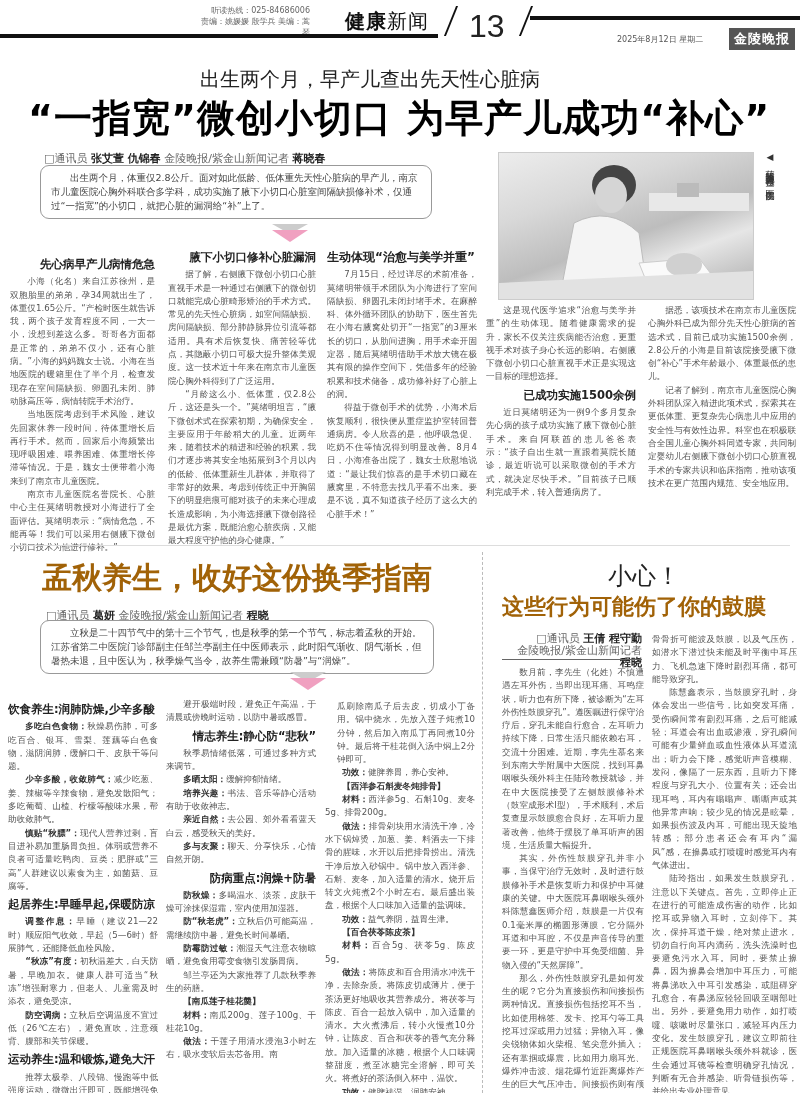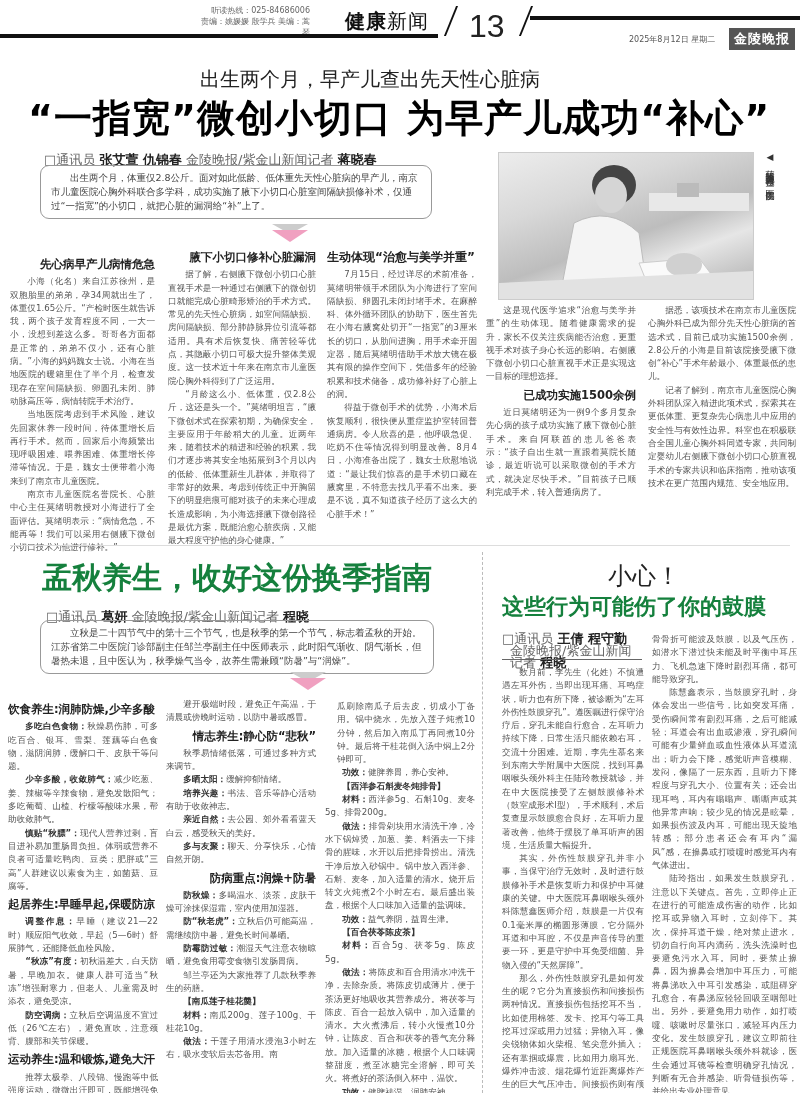--- a/index.html
+++ b/index.html
@@ -8,52 +8,52 @@
 .hotline{font-size:8px;color:#666;line-height:11px;text-align:right;}
 .section-title{font-size:20px;color:#111;letter-spacing:1px;}
 .section-title b{font-weight:bold;}
 .page-num{font-size:32px;color:#222;font-family:"Liberation Sans",sans-serif;}
 .hline{background:#111;height:4px;}
 .slash{width:2px;background:#111;transform:skewX(-22deg);}
 .date{font-size:8px;color:#555;}
 .logo{background:#555;color:#fff;font-size:13px;font-weight:bold;padding:2px 5px;font-family:"DejaVu Serif",serif;letter-spacing:1px;}
 .subhead{font-size:20px;color:#222;}
 .headline{font-size:38px;font-weight:bold;color:#000;letter-spacing:1px;font-family:"DejaVu Sans",sans-serif;}
-.byline{font-size:13px;color:#666;}
+.byline{font-size:11px;color:#666;text-align:right;}
 .byline b{color:#222;font-weight:bold;}
 .lead-box{border:1px solid #999;border-radius:9px;padding:5px 10px;font-size:9.5px;line-height:14px;color:#444;text-indent:2em;}
 .arrow-grey{width:0;height:0;border-left:18px solid transparent;border-right:18px solid transparent;border-top:10px solid #ccc;}
 .arrow-pink{width:0;height:0;border-left:18px solid transparent;border-right:18px solid transparent;border-top:12px solid #f0a0c0;}
 .col{font-size:8.6px;line-height:13.3px;color:#555;text-align:justify;}
 .col p{text-indent:2em;}
 .col h3{font-size:11.5px;font-weight:bold;color:#222;text-align:right;margin:5px 0 4px;text-indent:0;}
 .col h3.left{text-align:left;}
 .col .k{font-weight:bold;color:#333;}
 .col .rc{text-indent:2em;font-weight:bold;color:#333;}
 .photo{background:linear-gradient(160deg,#ededed 0%,#d8d8d8 30%,#bdbdbd 55%,#e6e6e6 70%,#a8a8a8 100%);border:1px solid #ccc;overflow:hidden;}
 .vcap{writing-mode:vertical-rl;font-size:9px;color:#333;line-height:11px;letter-spacing:1px;}
 .divider-dash{border-left:1px dashed #bbb;}
-.h2-serif{font-family:"DejaVu Serif",serif;font-weight:bold;color:#15803d;}
+.h2-serif{font-family:"DejaVu Serif",serif;font-weight:bold;color:#a16207;}
 .thin{font-family:"DejaVu Sans",sans-serif;font-weight:normal;color:#222;}
 .rule{border-top:1.5px solid #666;}
 </style>
 </head>
 <body>
 
 <div class="abs hotline" style="left:200px;top:5px;width:110px;">
   <div>听读热线：025-84686006</div>
   <div>责编：姚媛媛 殷学兵 美编：蒿琴</div>
 </div>
 <div class="abs section-title" style="left:345px;top:8px;"><b>健康</b><span>新闻</span></div>
 <div class="abs hline" style="left:0;top:34px;width:438px;"></div>
 <div class="abs slash" style="left:450px;top:6px;height:30px;"></div>
 <div class="abs page-num" style="left:469px;top:8px;">13</div>
 <div class="abs slash" style="left:525px;top:6px;height:30px;"></div>
 <div class="abs hline" style="left:530px;top:16px;width:270px;"></div>
-<div class="abs date" style="left:617px;top:34px;margin-left:12px;">2025年8月12日 星期二</div>
+<div class="abs date" style="left:617px;top:34px;">2025年8月12日 星期二</div>
 <div class="abs logo" style="left:729px;top:28px;">金陵晚报</div>
 
 <div class="abs subhead" style="left:200px;top:66px;">出生两个月，早产儿查出先天性心脏病</div>
 <div class="abs headline" style="left:28px;top:93px;">“一指宽”微创小切口 为早产儿成功“补心”</div>
 <div class="abs byline" style="left:44px;top:151px;">
   <span>□通讯员</span> <b>张艾萱 仇锦春</b> <span>金陵晚报/紫金山新闻记者</span> <b>蒋晓春</b>
 </div>
 <div class="abs lead-box" style="left:40px;top:165px;width:392px;">出生两个月，体重仅2.8公斤。面对如此低龄、低体重先天性心脏病的早产儿，南京市儿童医院心胸外科联合多学科，成功实施了腋下小切口心脏室间隔缺损修补术，仅通过“一指宽”的小切口，就把心脏的漏洞给“补”上了。</div>
 <div class="abs" style="left:272px;top:224px;">
   <div class="arrow-grey"></div>

